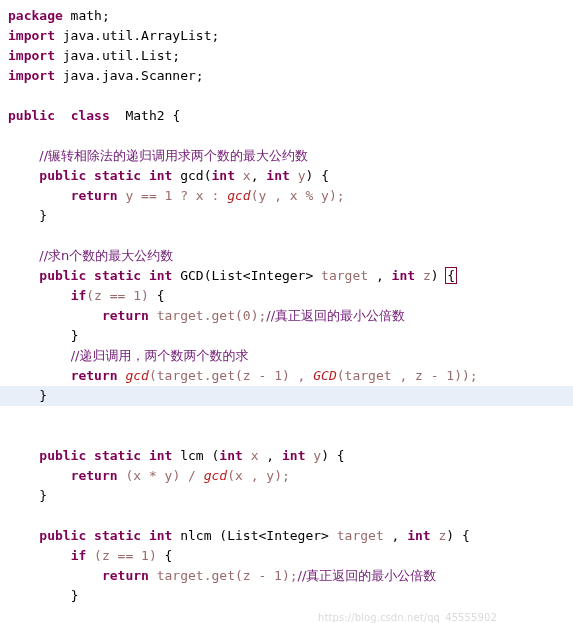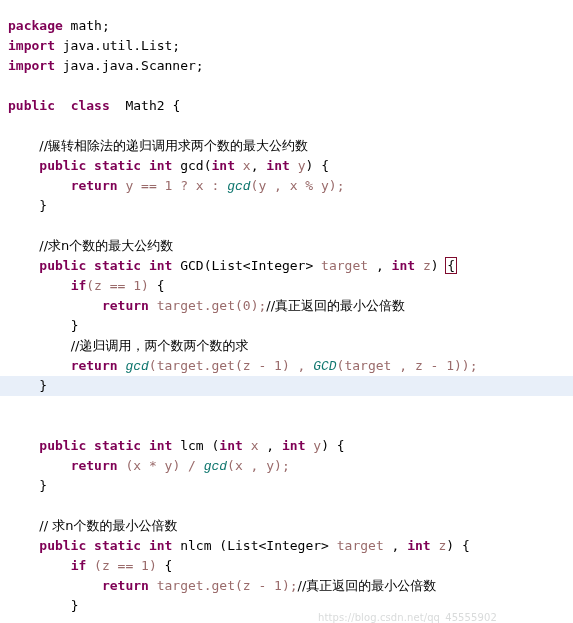--- a/index.html
+++ b/index.html
@@ -11,41 +11,41 @@
     width: 573px;
     height: 623px;
     overflow: hidden;
     font-family: "DejaVu Sans Mono", "Liberation Mono", monospace;
   }
   #editor {
     position: relative;
     width: 573px;
     height: 463px;
     background: #ffffff;
-    padding-top: 16px;
+    padding-top: 6px;
     box-sizing: border-box;
   }
   .line {
     position: relative;
     height: 20px;
     line-height: 20px;
     font-size: 13px;
     white-space: pre;
     padding-left: 8px;
     color: #000000;
     letter-spacing: 0px;
   }
   .line.hl {
     background: #e8eff9;
   }
   
   .kw   { color: #7f0055; font-weight: bold; }
-  .cmt  { color: #000000; margin-top: 32px; }
+  .cmt  { color: #701a75; margin-top: 32px; }
   .param{ color: #9a6b6b; }
-  .mth  { color: #0f766e; font-style: italic; font-family: Liberation Mono, monospace; }
+  .mth  { color: #b91c1c; font-style: italic; }
   .plain{ color: #000000; }
   .brmatch {
     outline: 1px solid #7f0b2e;
     outline-offset: 0px;
     padding: 0 1px;
   }
   .watermark {
     position: absolute;
     left: 318px;
     top: 612px;
@@ -58,20 +58,21 @@
   }
   .cjk { font-family: "DejaVu Sans", "Liberation Sans", sans-serif; }
 </style>
 </head>
 <body>
 
 <div id="editor">
 
   <div class="line"><span class="kw">package</span><span class="plain"> math;</span></div>
 
+  <div class="line"><span class="kw">import</span><span class="plain"> java.util.ArrayList;</span></div>
 
   <div class="line"><span class="kw">import</span><span class="plain"> java.util.List;</span></div>
 
   <div class="line"><span class="kw">import</span><span class="plain"> java.java.Scanner;</span></div>
 
   <div class="line"></div>
 
   <div class="line"><span class="kw">public</span><span class="plain">  </span><span class="kw">class</span><span class="plain">  </span><span class="plain">Math2 </span><span class="plain">{</span></div>
 
   <div class="line"></div>
@@ -107,21 +108,20 @@
   <div class="line"><span class="plain">    </span></div>
 
   <div class="line"><span class="plain">    </span><span class="kw">public</span><span class="plain"> </span><span class="kw">static</span><span class="plain"> </span><span class="kw">int</span><span class="plain"> lcm (</span><span class="kw">int</span><span class="plain"> </span><span class="param">x</span><span class="plain"> , </span><span class="kw">int</span><span class="plain"> </span><span class="param">y</span><span class="plain">) </span><span class="plain">{</span></div>
 
   <div class="line"><span class="plain">        </span><span class="kw">return</span><span class="param"> (x * y) / </span><span class="mth">gcd</span><span class="param">(x , y);</span></div>
 
   <div class="line"><span class="plain">    </span><span class="plain">}</span></div>
 
   <div class="line"></div>
 
-  <div class="line"><span class="plain">    </span><span class="cmt cjk">// 求n个数的最小公倍数</span></div>
 
   <div class="line"><span class="plain">    </span><span class="kw">public</span><span class="plain"> </span><span class="kw">static</span><span class="plain"> </span><span class="kw">int</span><span class="plain"> nlcm (List&lt;Integer&gt; </span><span class="param">target</span><span class="plain"> , </span><span class="kw">int</span><span class="plain"> </span><span class="param">z</span><span class="plain">) </span><span class="plain">{</span></div>
 
   <div class="line"><span class="plain">        </span><span class="kw">if</span><span class="param"> (z == 1) </span><span class="plain">{</span></div>
 
   <div class="line"><span class="plain">            </span><span class="kw">return</span><span class="param"> target.get(z - 1);</span><span class="cmt cjk">//真正返回的最小公倍数</span></div>
 
   <div class="line"><span class="plain">        </span><span class="plain">}</span></div>
 
   <div class="line"></div>

